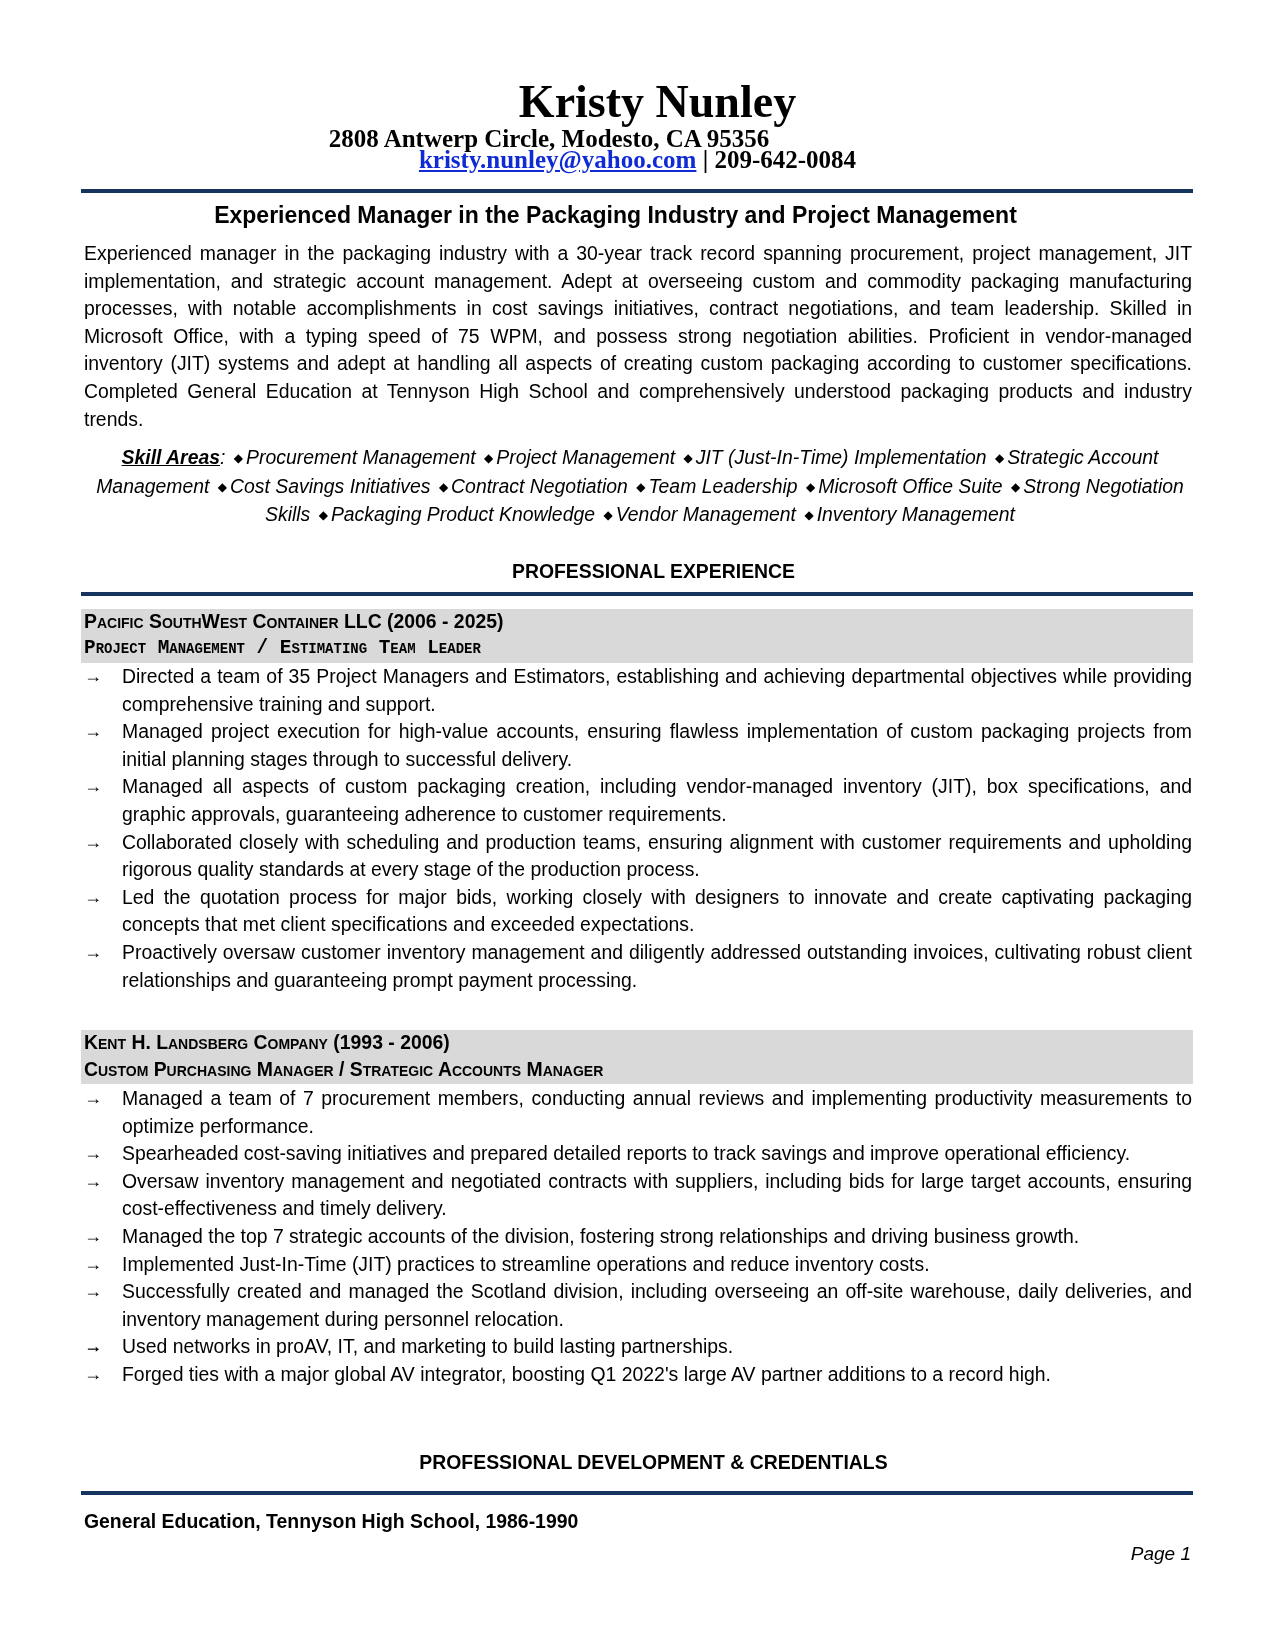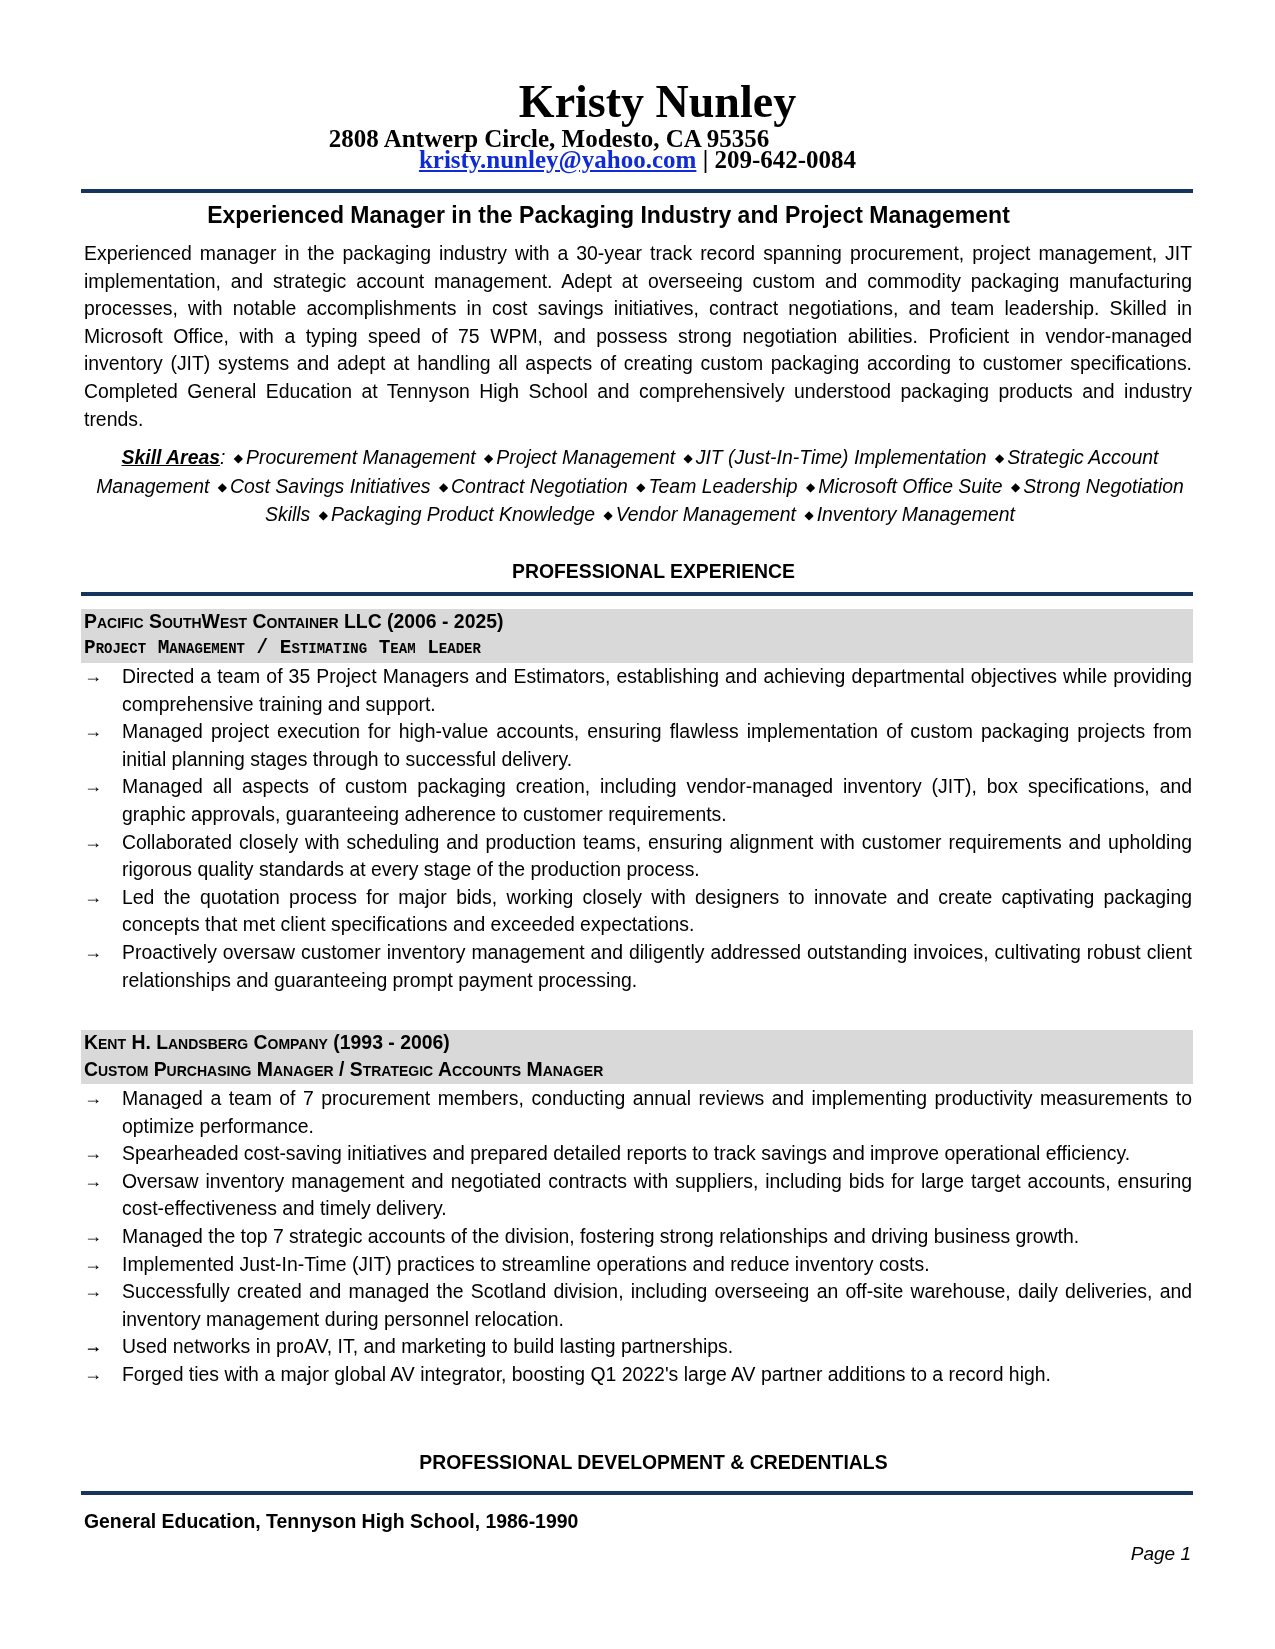--- a/index.html
+++ b/index.html
@@ -9,21 +9,21 @@
 
     .name { position: absolute; left: 0; width: 1275px; top: 74px; text-align: center;
             font-family: "Liberation Serif", serif; font-weight: bold; font-size: 46px; line-height: 56px; padding-left: 20px; }
     .address { position: absolute; left: 0; width: 1098px; top: 124px; text-align: center;
                font-family: "Liberation Serif", serif; font-weight: bold; font-size: 25px; line-height: 30px; }
     .contact { position: absolute; left: 0; width: 1275px; top: 145px; text-align: center;
                font-family: "Liberation Serif", serif; font-weight: bold; font-size: 25px; line-height: 30px; }
     .contact a { color: #1a0dab; text-decoration: underline; color: #0f2bd6; }
     .rule { position: absolute; left: 81px; width: 1112px; height: 4px; background: #15355e; }
 
-    .headline { position: absolute; left: 8px; width: 1201px; top: 200px; text-align: center;
+    .headline { position: absolute; left: 15px; width: 1201px; top: 200px; text-align: center;
                 font-family: "Liberation Sans", sans-serif; font-weight: bold; font-size: 23px; line-height: 30px; }
     .summary { top: 240px; font-family: "Liberation Sans", sans-serif; font-size: 19.4px; line-height: 27.6px;
                text-align: justify; }
     .skills { top: 444px; font-family: "Liberation Sans", sans-serif; font-style: italic; font-size: 19.4px;
               line-height: 27.6px; text-align: center; left: 90px; width: 1100px; }
     .skills .label { font-weight: bold; text-decoration: underline; }
     .skills .dot { font-style: normal; font-size: 12px; vertical-align: 2px; padding: 0 3px; }
 
     .section-title { position: absolute; left: 16px; width: 1275px; text-align: center;
                      font-family: "Liberation Sans", sans-serif; font-weight: bold; font-size: 19.4px; line-height: 26px; }

